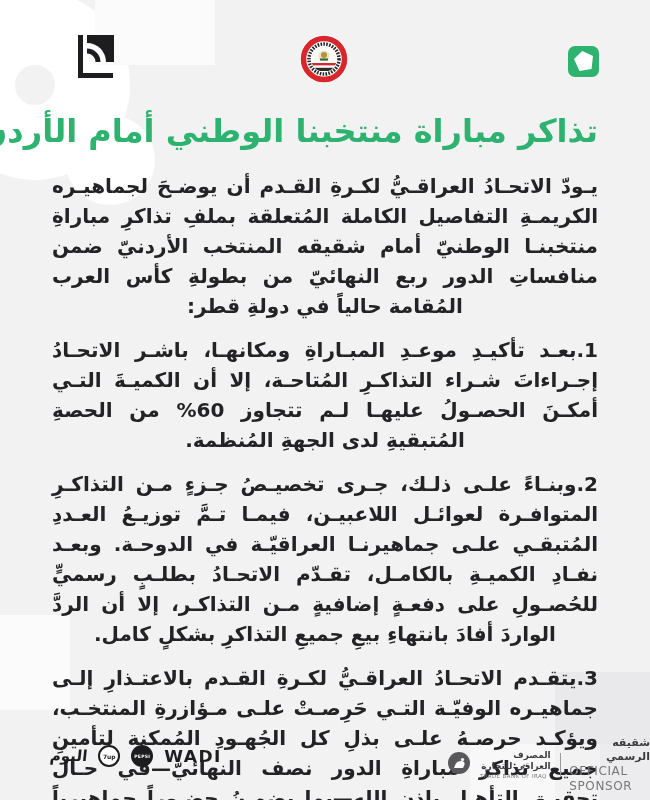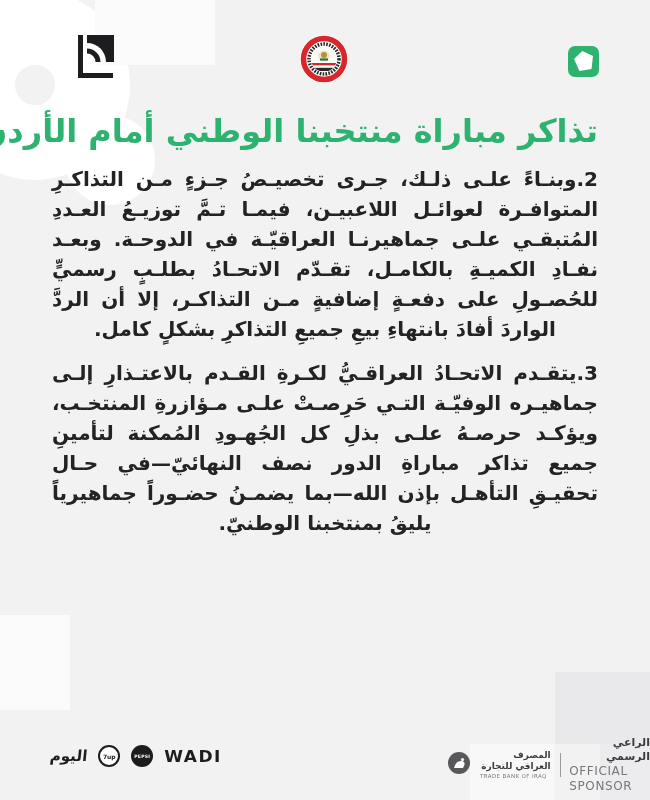--- a/index.html
+++ b/index.html
@@ -96,20 +96,22 @@
       <circle cx="25" cy="22" r="5.6" fill="#e9e3d0"></circle>
       <circle cx="25" cy="21" r="3" fill="#b89235"></circle>
       <rect x="21" y="24.4" width="8" height="2.2" fill="#33713d"></rect>
     </svg>
   </div>
 
   <div class="gem"></div>
 
   <div class="content">
     <h1 class="title">تذاكر مباراة منتخبنا الوطني أمام الأردن</h1>
+    <p class="para intro">يـودّ الاتحـادُ العراقـيُّ لكـرةِ القـدم أن يوضـحَ لجماهيـره الكريمـةِ التفاصيل الكاملة المُتعلقة بملفِ تذاكرِ مباراةِ منتخبنـا الوطنيّ أمام شقيقه المنتخب الأردنيّ ضمن منافساتِ الدور ربع النهائيّ من بطولةِ كأس العرب المُقامة حالياً في دولةِ قطر:</p>
+    <p class="para">1.بعـد تأكيـدِ موعـدِ المبـاراةِ ومكانهـا، باشـر الاتحـادُ إجـراءاتَ شـراء التذاكـرِ المُتاحـة، إلا أن الكميـةَ التـي أمكـنَ الحصـولُ عليهـا لـم تتجاوز 60% من الحصةِ المُتبقيةِ لدى الجهةِ المُنظمة.</p>
     <p class="para">2.وبنـاءً علـى ذلـك، جـرى تخصيـصُ جـزءٍ مـن التذاكـرِ المتوافـرة لعوائـل اللاعبيـن، فيمـا تـمَّ توزيـعُ العـددِ المُتبقـي علـى جماهيرنـا العراقيّـة في الدوحـة. وبعـد نفـادِ الكميـةِ بالكامـل، تقـدّم الاتحـادُ بطلـبٍ رسميٍّ للحُصـولِ على دفعـةٍ إضافيةٍ مـن التذاكـر، إلا أن الردَّ الواردَ أفادَ بانتهاءِ بيعِ جميعِ التذاكرِ بشكلٍ كامل.</p>
     <p class="para">3.يتقـدم الاتحـادُ العراقـيُّ لكـرةِ القـدم بالاعتـذارِ إلـى جماهيـره الوفيّـة التـي حَرِصـتْ علـى مـؤازرةِ المنتخـب، ويؤكـد حرصـهُ علـى بذلِ كل الجُهـودِ المُمكنة لتأمينِ جميع تذاكر مباراةِ الدور نصف النهائيّ—في حـال تحقيـقِ التأهـل بإذن الله—بما يضمـنُ حضـوراً جماهيرياً يليقُ بمنتخبنا الوطنيّ.</p>
   </div>
 
   <div class="partners">
     <span class="p-alyoum">اليوم</span>
     <span class="p-badge p-7up">7up</span>
     <span class="p-badge p-pepsi">PEPSI</span>
     <span class="p-wadi">WADI</span>
   </div>
@@ -121,18 +123,18 @@
         <path d="M7 17 q1.5-7 7-7 q4 0 3.5 3.5 l-1.5 3.5 z" fill="#ffffff"></path>
         <circle cx="15.5" cy="8.5" r="1.6" fill="#ffffff"></circle>
       </svg>
     </span>
     <span class="sp-col">
       <span class="sp-bank-ar">المصرف العراقي للتجارة</span>
       <span class="sp-bank-en">TRADE BANK OF IRAQ</span>
     </span>
     <span class="sp-div"></span>
     <span class="sp-col">
-      <span class="sp-role-ar">الراعي الرسمي</span>
+      <span class="sp-role-ar">شقيقه الرسمي</span>
       <span class="sp-role-en">OFFICIAL SPONSOR</span>
     </span>
   </div>
 
 </div>
 
 </body></html>

